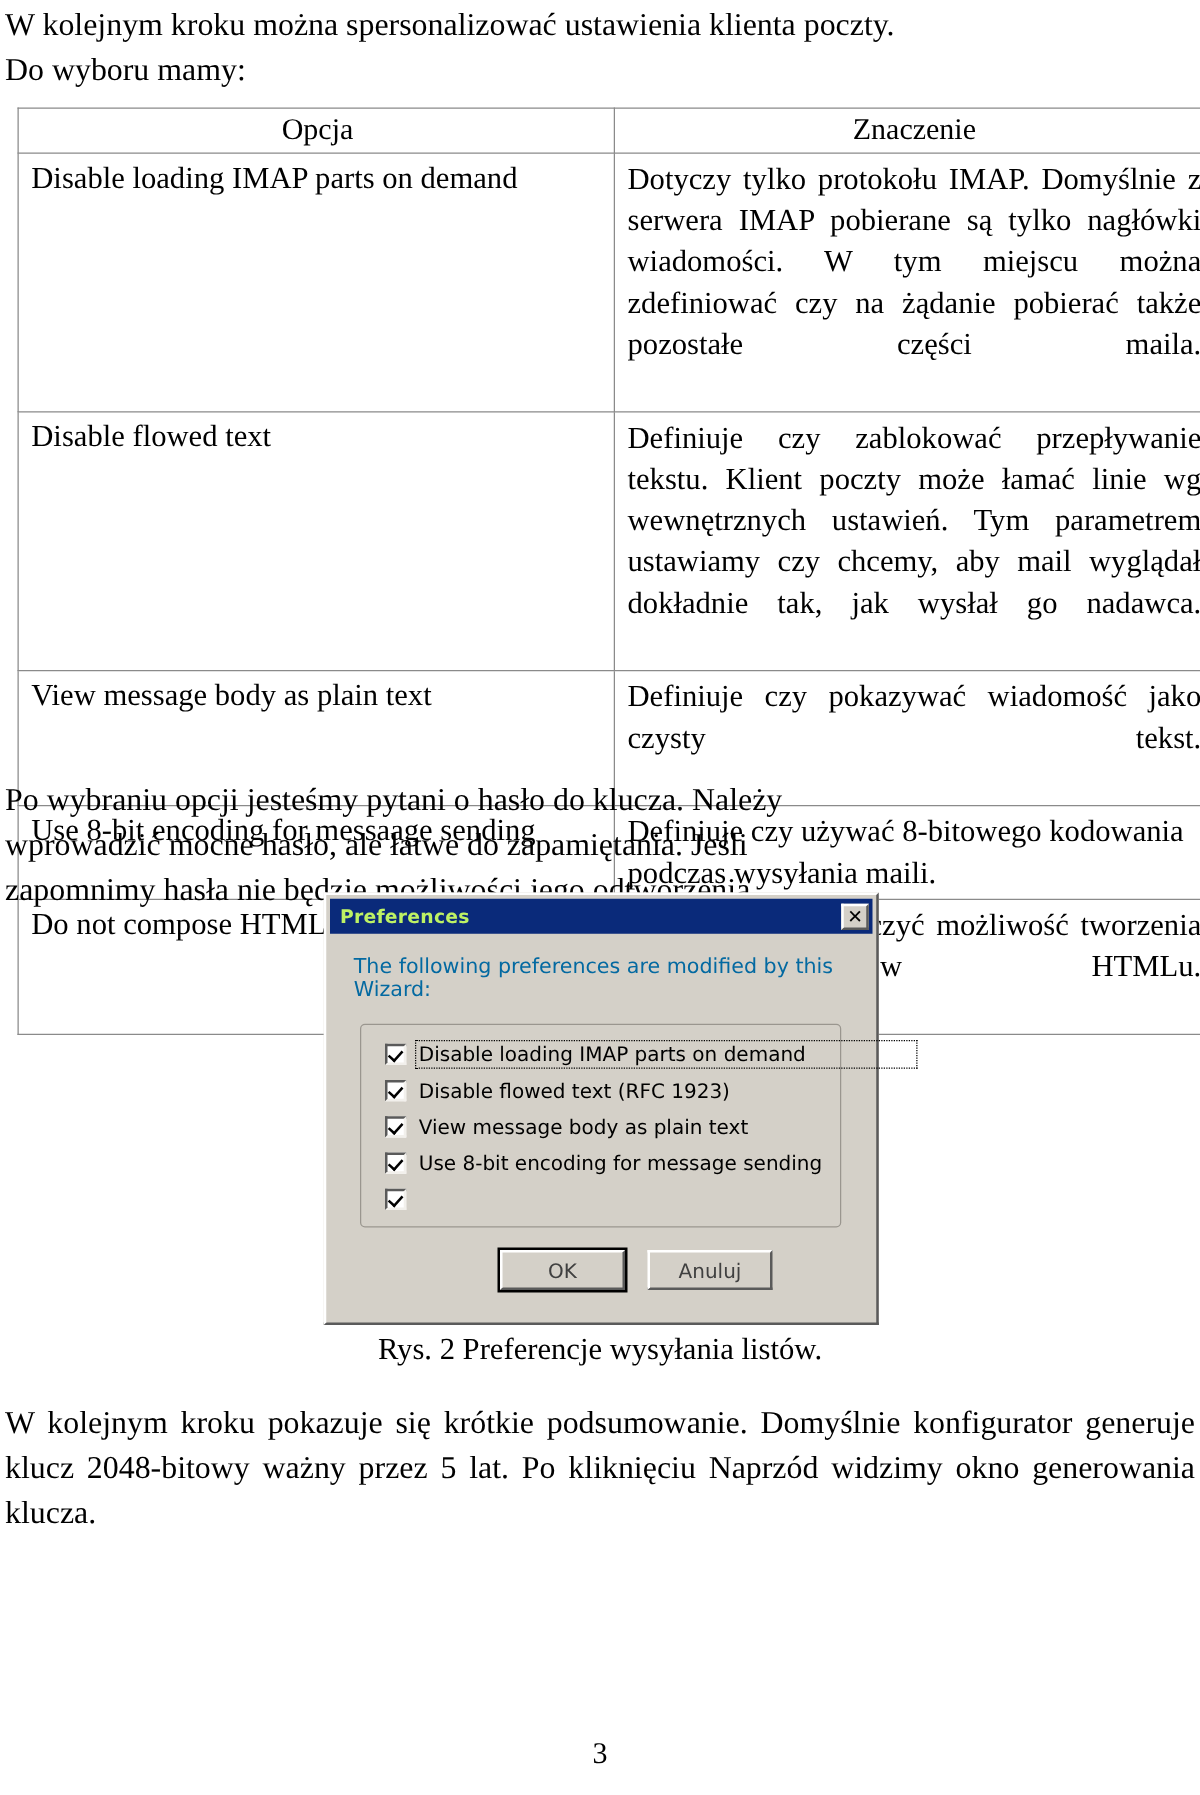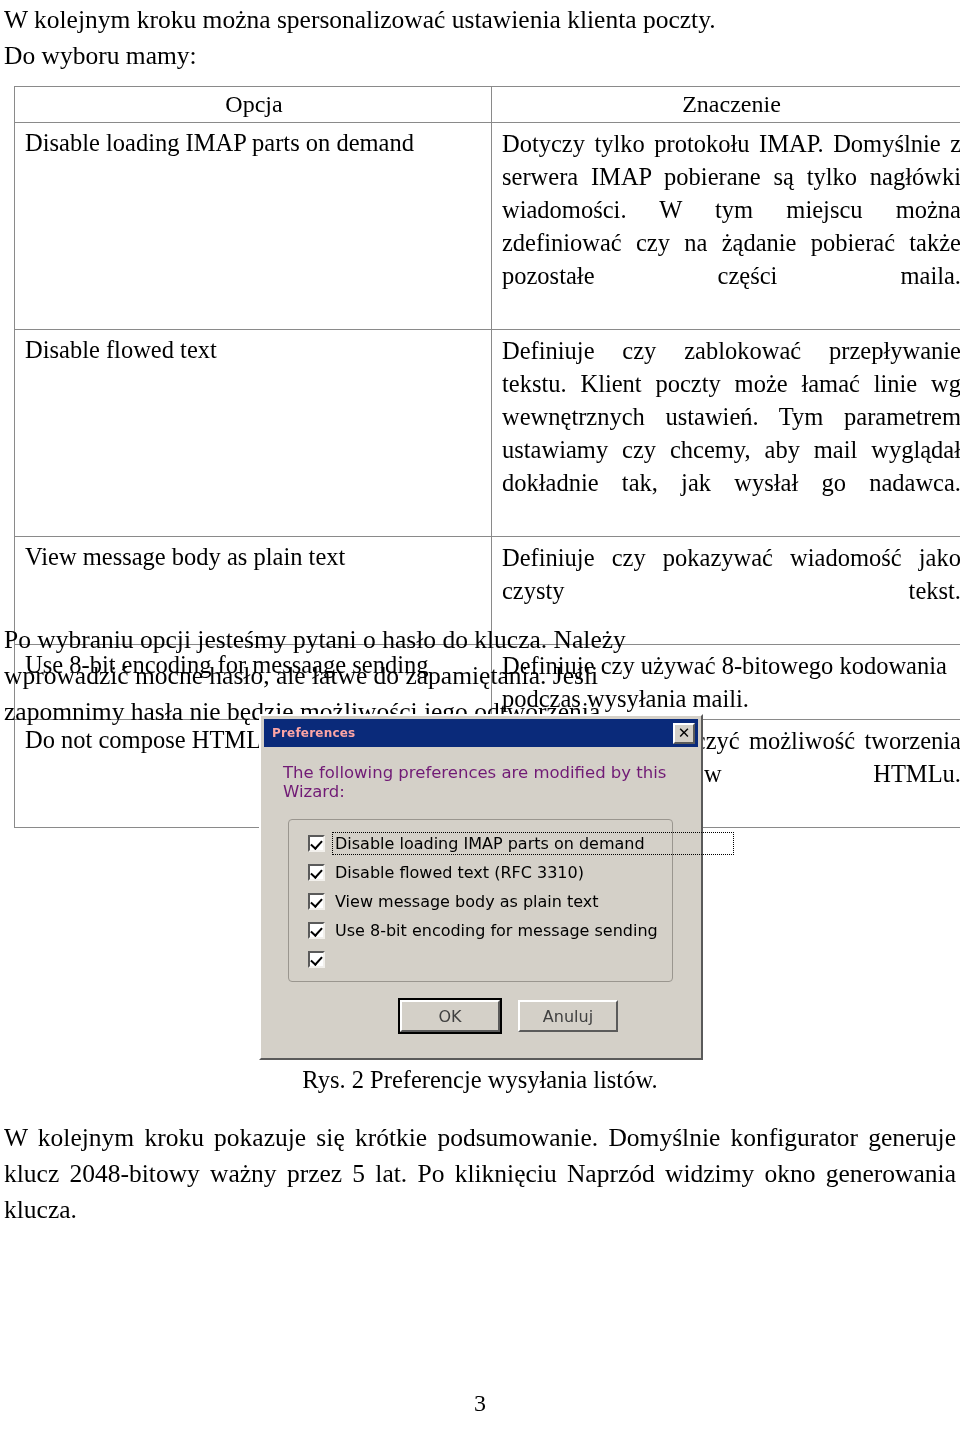--- a/index.html
+++ b/index.html
@@ -122,22 +122,22 @@
     height: 28px;
     margin: 3px 3px 0 3px;
     background: #0a2a7a;
     display: flex;
     align-items: center;
     justify-content: space-between;
     padding: 0 3px 0 8px;
     box-sizing: border-box;
   }
   .titlebar .title {
-    color: #fca5a5;
-    font-size: 12px;
+    color: #bef264;
+    font-size: 15px;
     font-weight: bold;
     letter-spacing: 0.2px;
     font-family: "DejaVu Sans", "Liberation Sans", sans-serif;
   }
   .closebtn {
     width: 22px;
     height: 21px;
     background: #d4d0c8;
     border-top: 2px solid #ffffff;
     border-left: 2px solid #ffffff;
@@ -148,21 +148,21 @@
     justify-content: center;
     font-size: 15px;
     font-weight: bold;
     line-height: 1;
     color: #000;
     box-sizing: border-box;
   }
   .dlg-msg {
     margin: 16px 0 0 22px;
     font-size: 16.5px;
-    color: #701a75;
+    color: #0369a1;
   }
   .groupbox {
     position: absolute;
     left: 27px;
     top: 103px;
     width: 385px;
     height: 163px;
     border: 1px solid #9a968f;
     border-radius: 4px;
     box-sizing: border-box;
@@ -332,21 +332,21 @@
 
       <div class="dlg-msg">The following preferences are modified by this Wizard:</div>
 
       <div class="groupbox">
         <div class="chk-row focused">
           <span class="chk-box"></span>
           <span class="chk-label">Disable loading IMAP parts on demand</span>
         </div>
         <div class="chk-row">
           <span class="chk-box"></span>
-          <span class="chk-label">Disable flowed text (RFC 3310)</span>
+          <span class="chk-label">Disable flowed text (RFC 1923)</span>
         </div>
         <div class="chk-row">
           <span class="chk-box"></span>
           <span class="chk-label">View message body as plain text</span>
         </div>
         <div class="chk-row">
           <span class="chk-box"></span>
           <span class="chk-label">Use 8-bit encoding for message sending</span>
         </div>
         <div class="chk-row">

